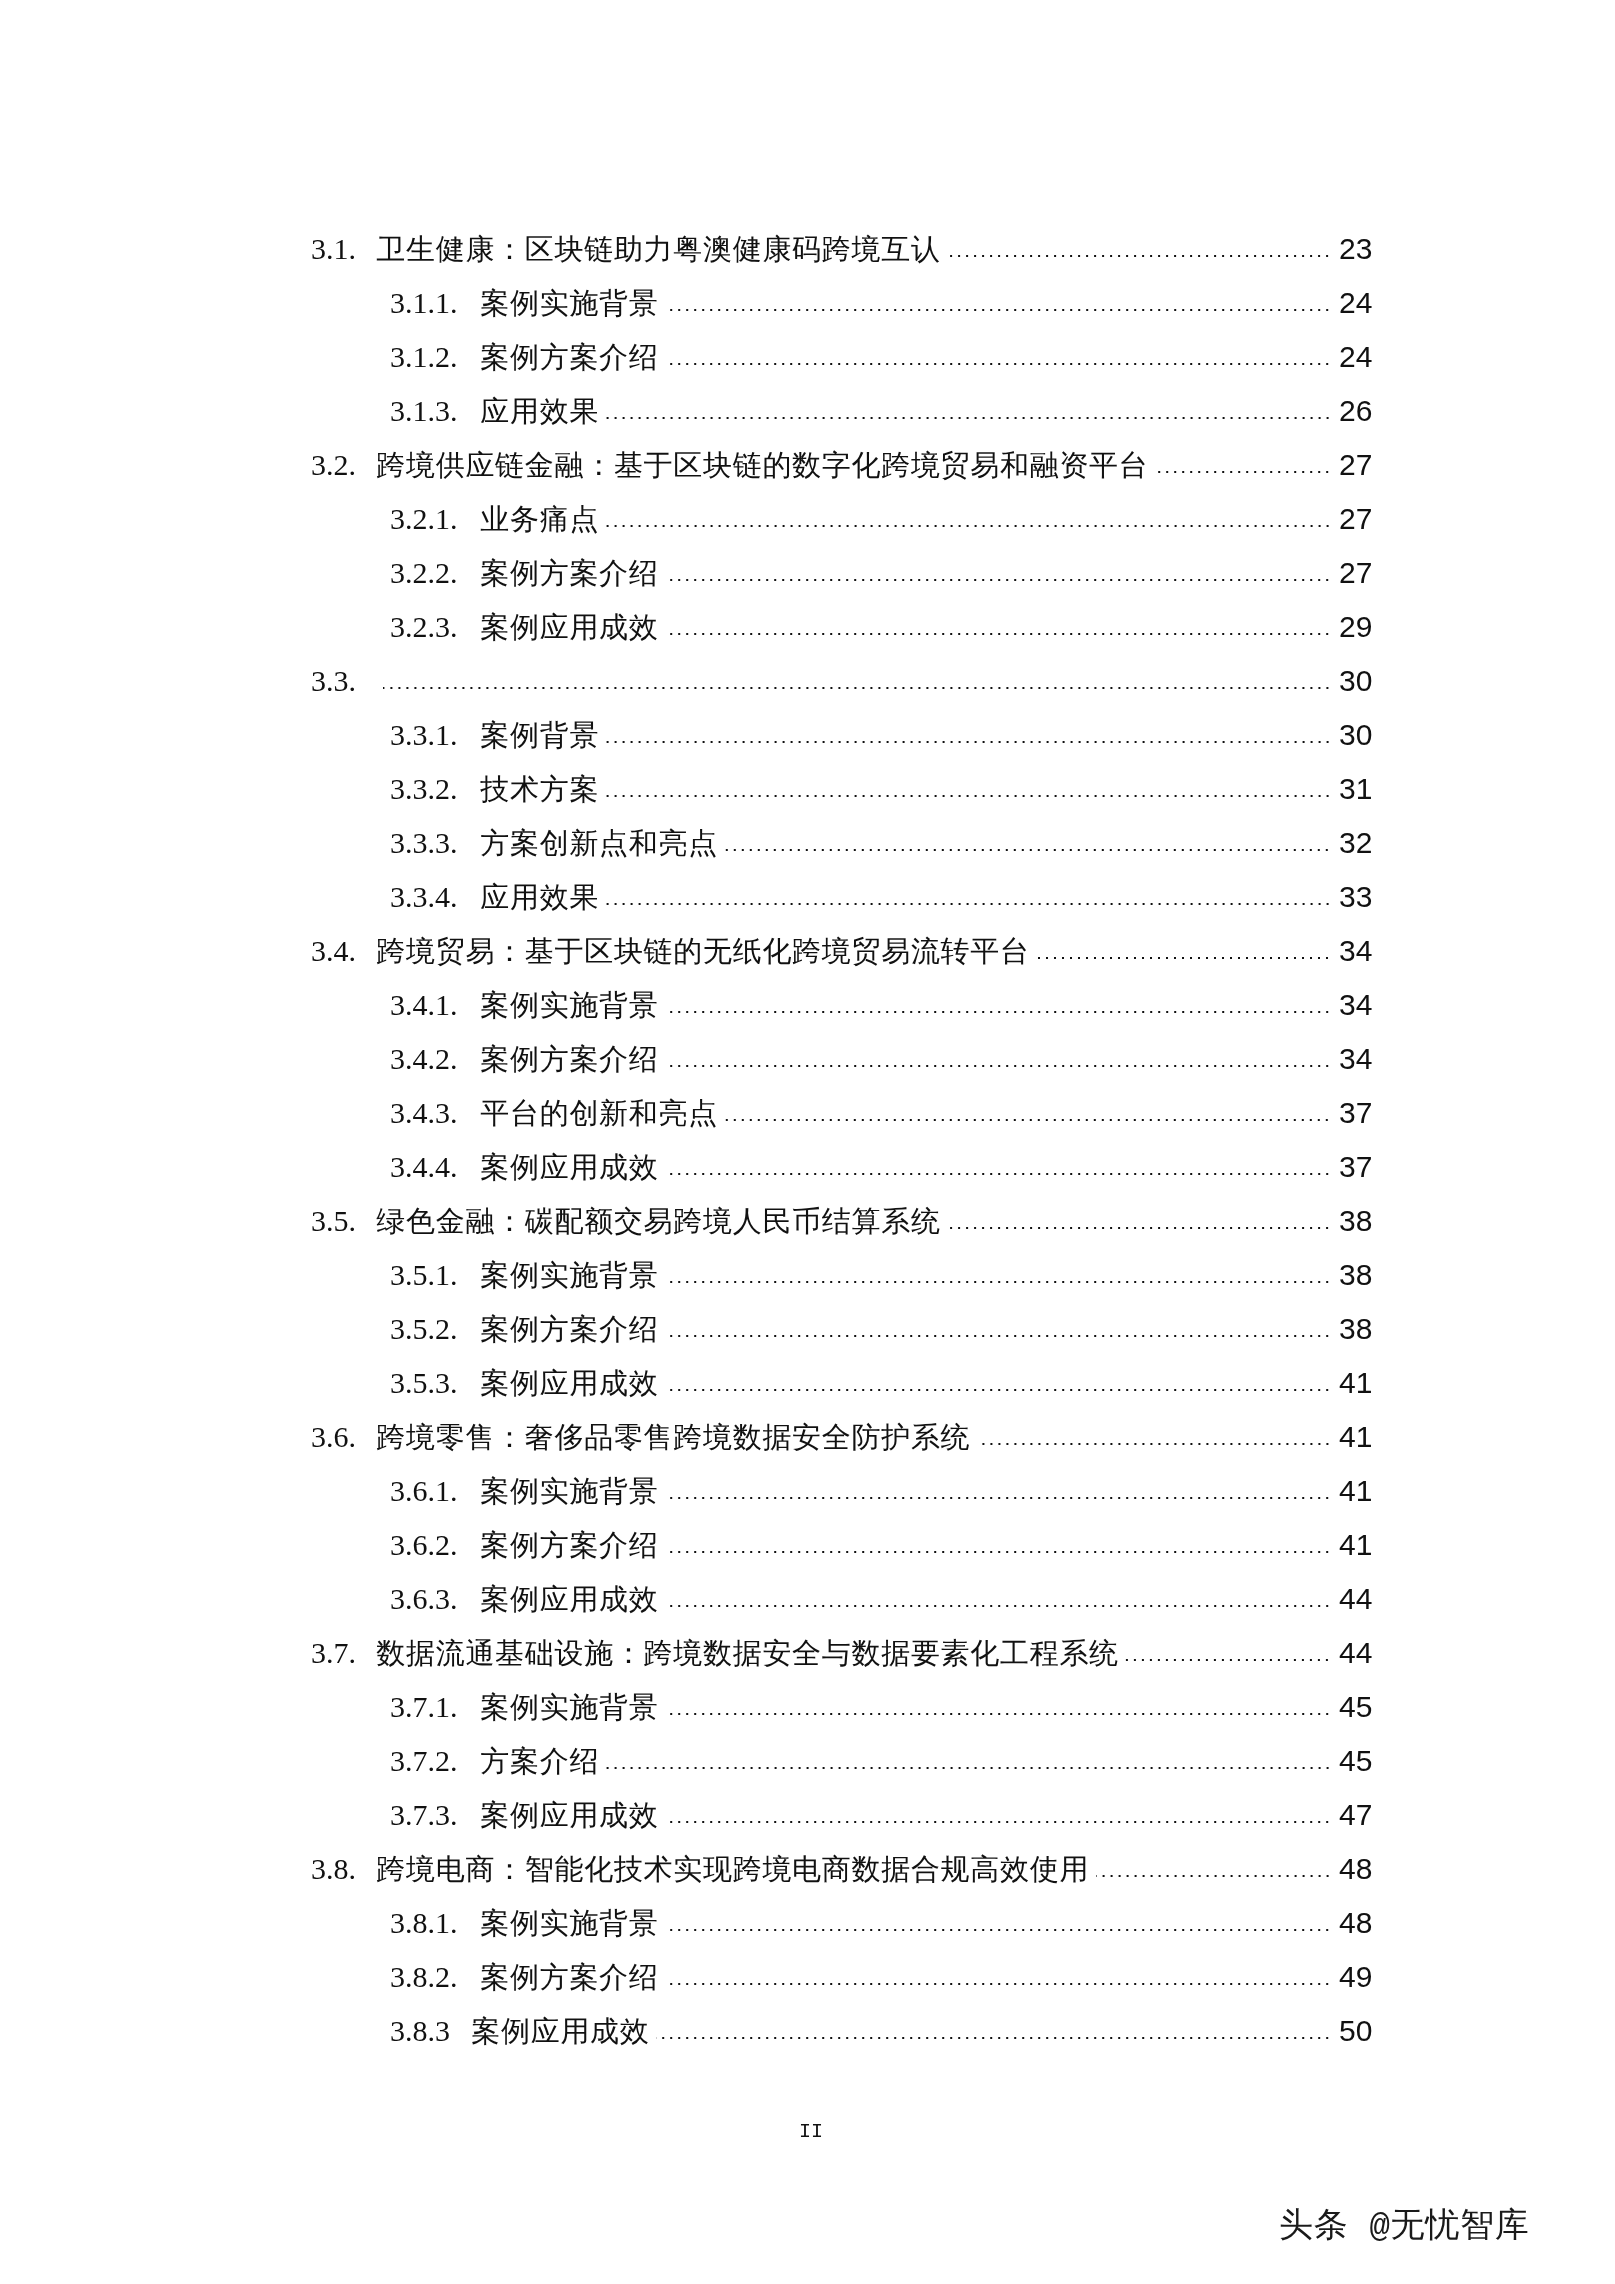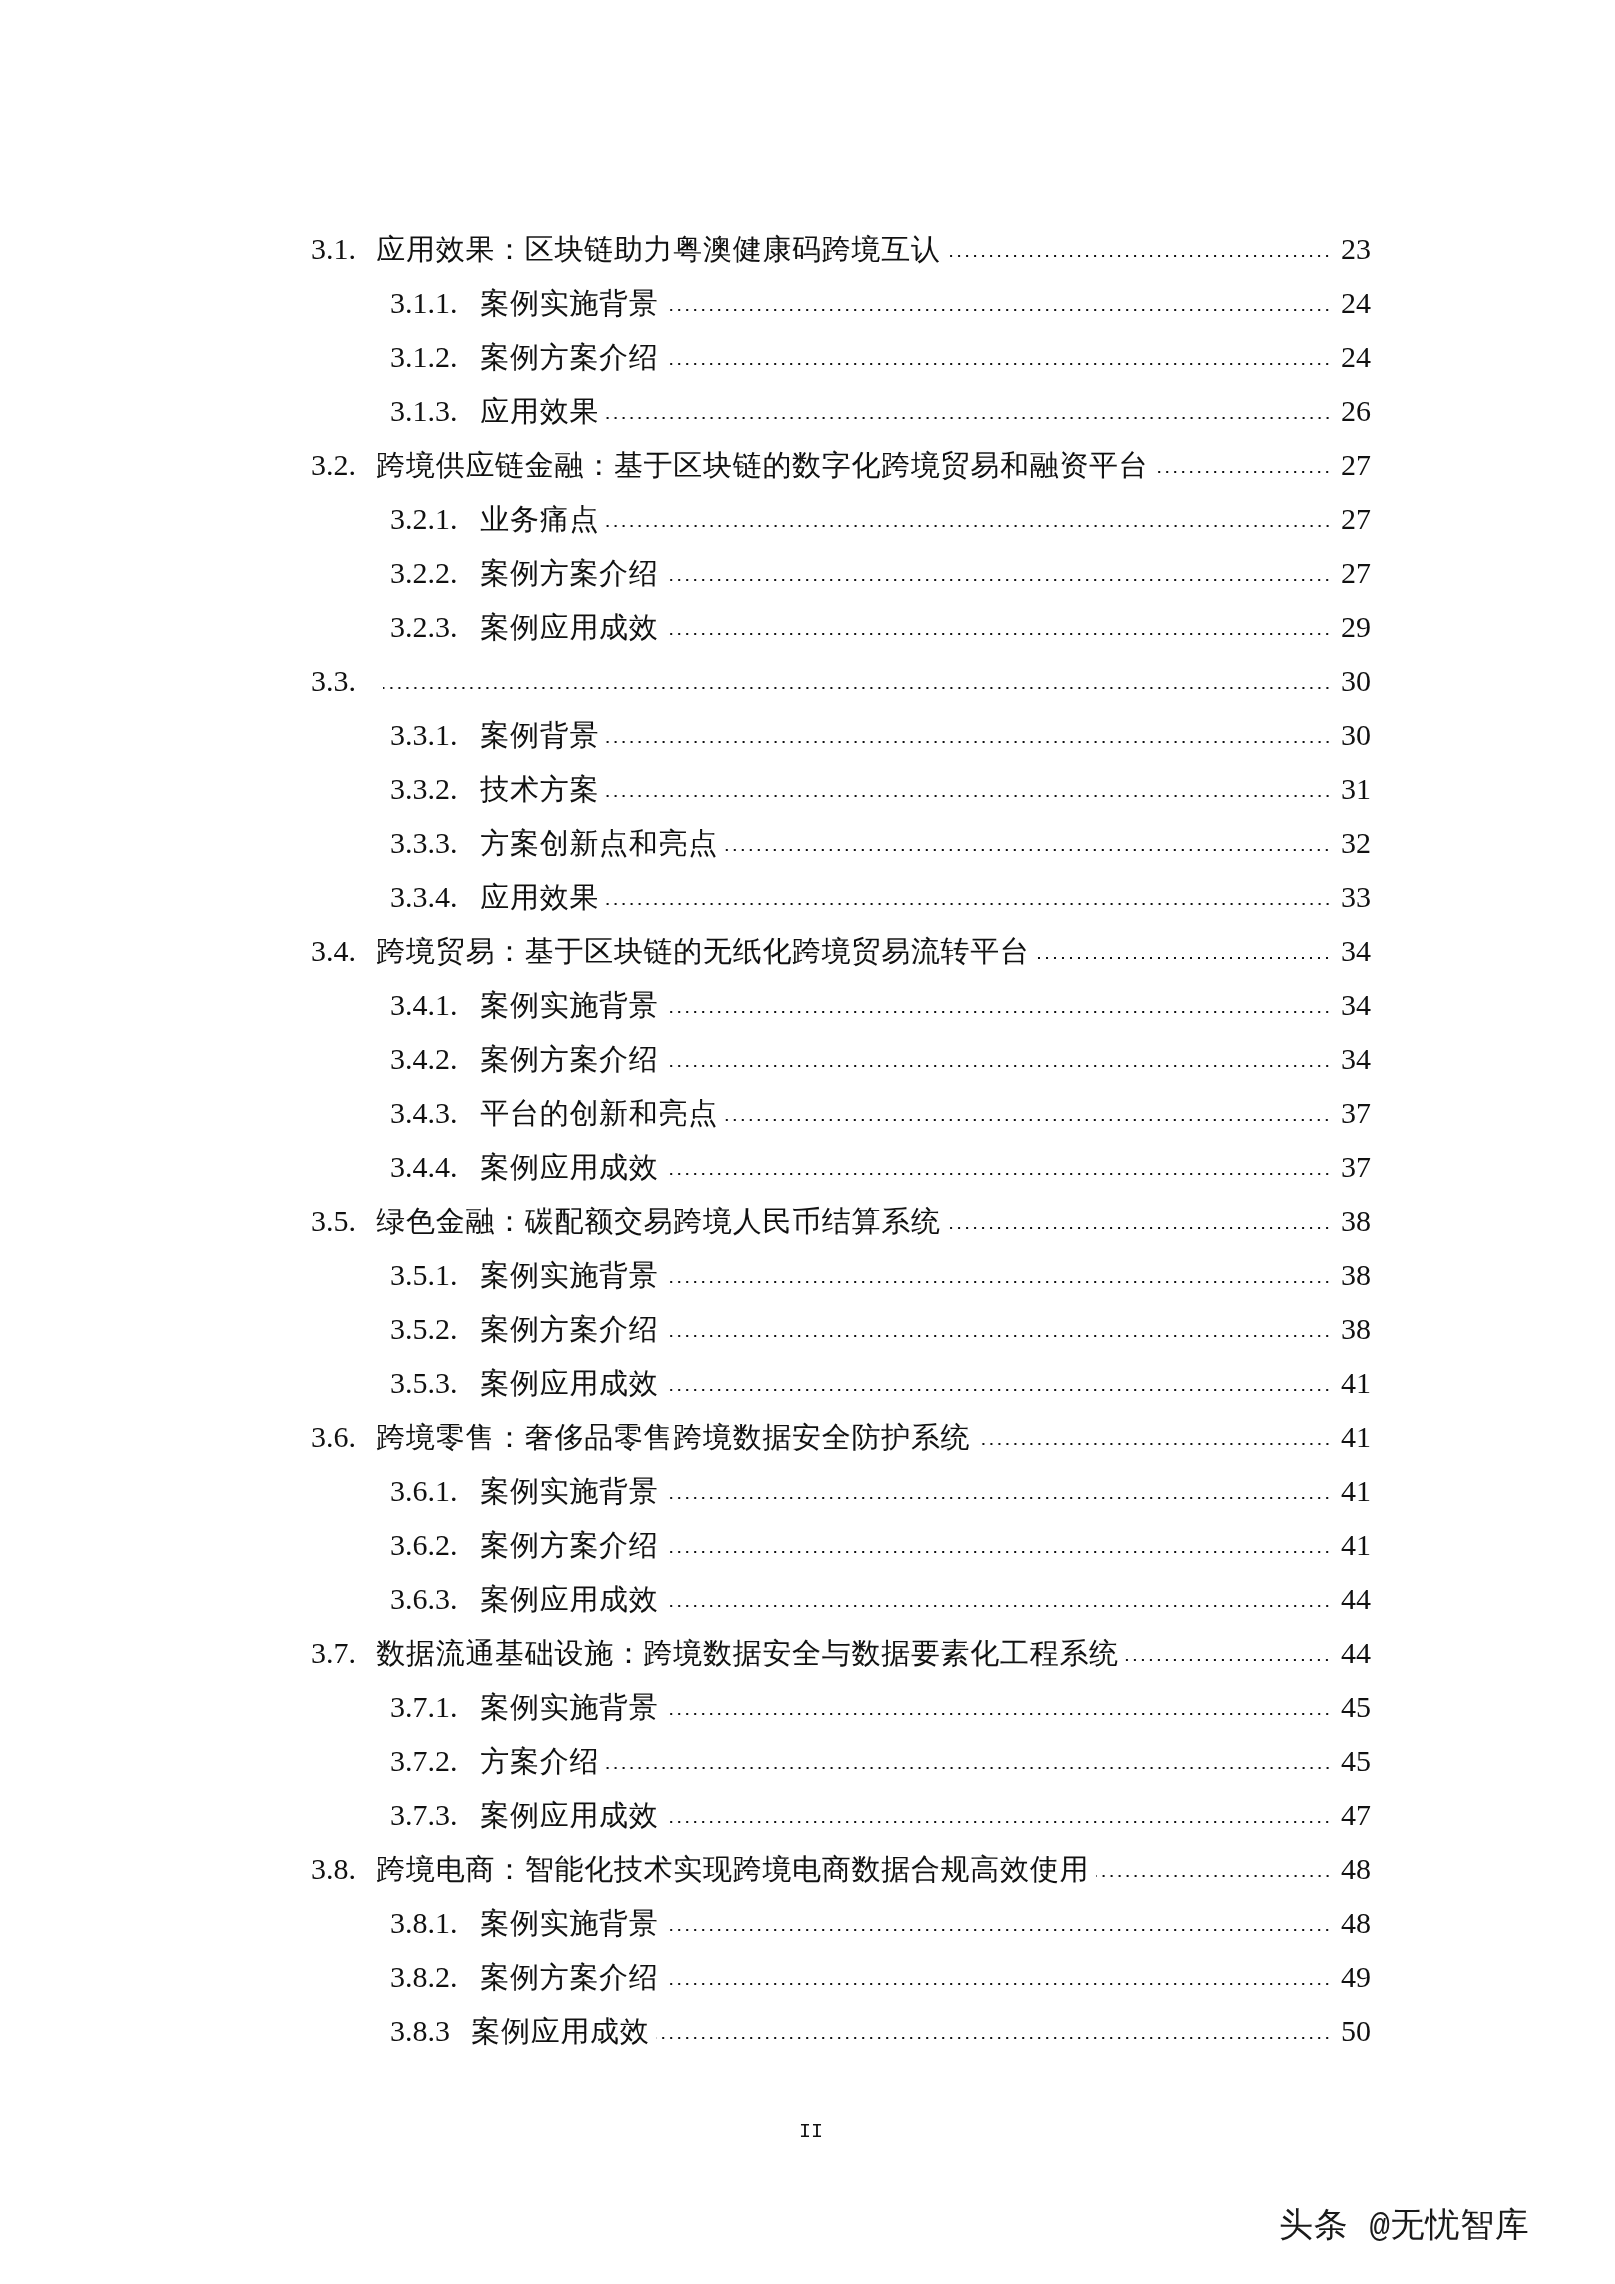--- a/index.html
+++ b/index.html
@@ -49,25 +49,25 @@
     .toc-row .leader {
       flex: 1 1 auto;
       margin: 0 7.8px 7.8px 6.5px;
       height: 3.9px;
       background-image: radial-gradient(circle, #111 1.2px, transparent 1.4px);
       background-size: 8px 3.9px;
       background-repeat: repeat-x;
       background-position: right center;
     }
     .toc-row .page {
-      font-family: Liberation Serif, serif;
+      font-family: Liberation Sans, sans-serif;
       font-size: 30px;
       line-height: 34px;
       flex: 0 0 auto;
-      text-align: center;
+      text-align: left;
       min-width: 34px;
     }
     .page-footer {
       position: absolute;
       left: 799px;
       top: 2120px;
       width: 19.6px;
       text-align: right;
       font-family: Liberation Mono, monospace;
       font-size: 20px;
@@ -85,21 +85,21 @@
       letter-spacing: 0.7px;
       white-space: nowrap;
     }
   </style>
 </head>
 <body>
 
 <div class="toc" id="toc">
     <div class="toc-row level-1">
       <span class="num">3.1.</span>
-      <span class="title">应用效果：区块链助力粤澳健康码跨境互认</span>
+      <span class="title">卫生健康：区块链助力粤澳健康码跨境互认</span>
       <span class="leader"></span>
       <span class="page">23</span>
     </div>
     <div class="toc-row level-2">
       <span class="num">3.1.1.</span>
       <span class="title">案例实施背景</span>
       <span class="leader"></span>
       <span class="page">24</span>
     </div>
     <div class="toc-row level-2">

